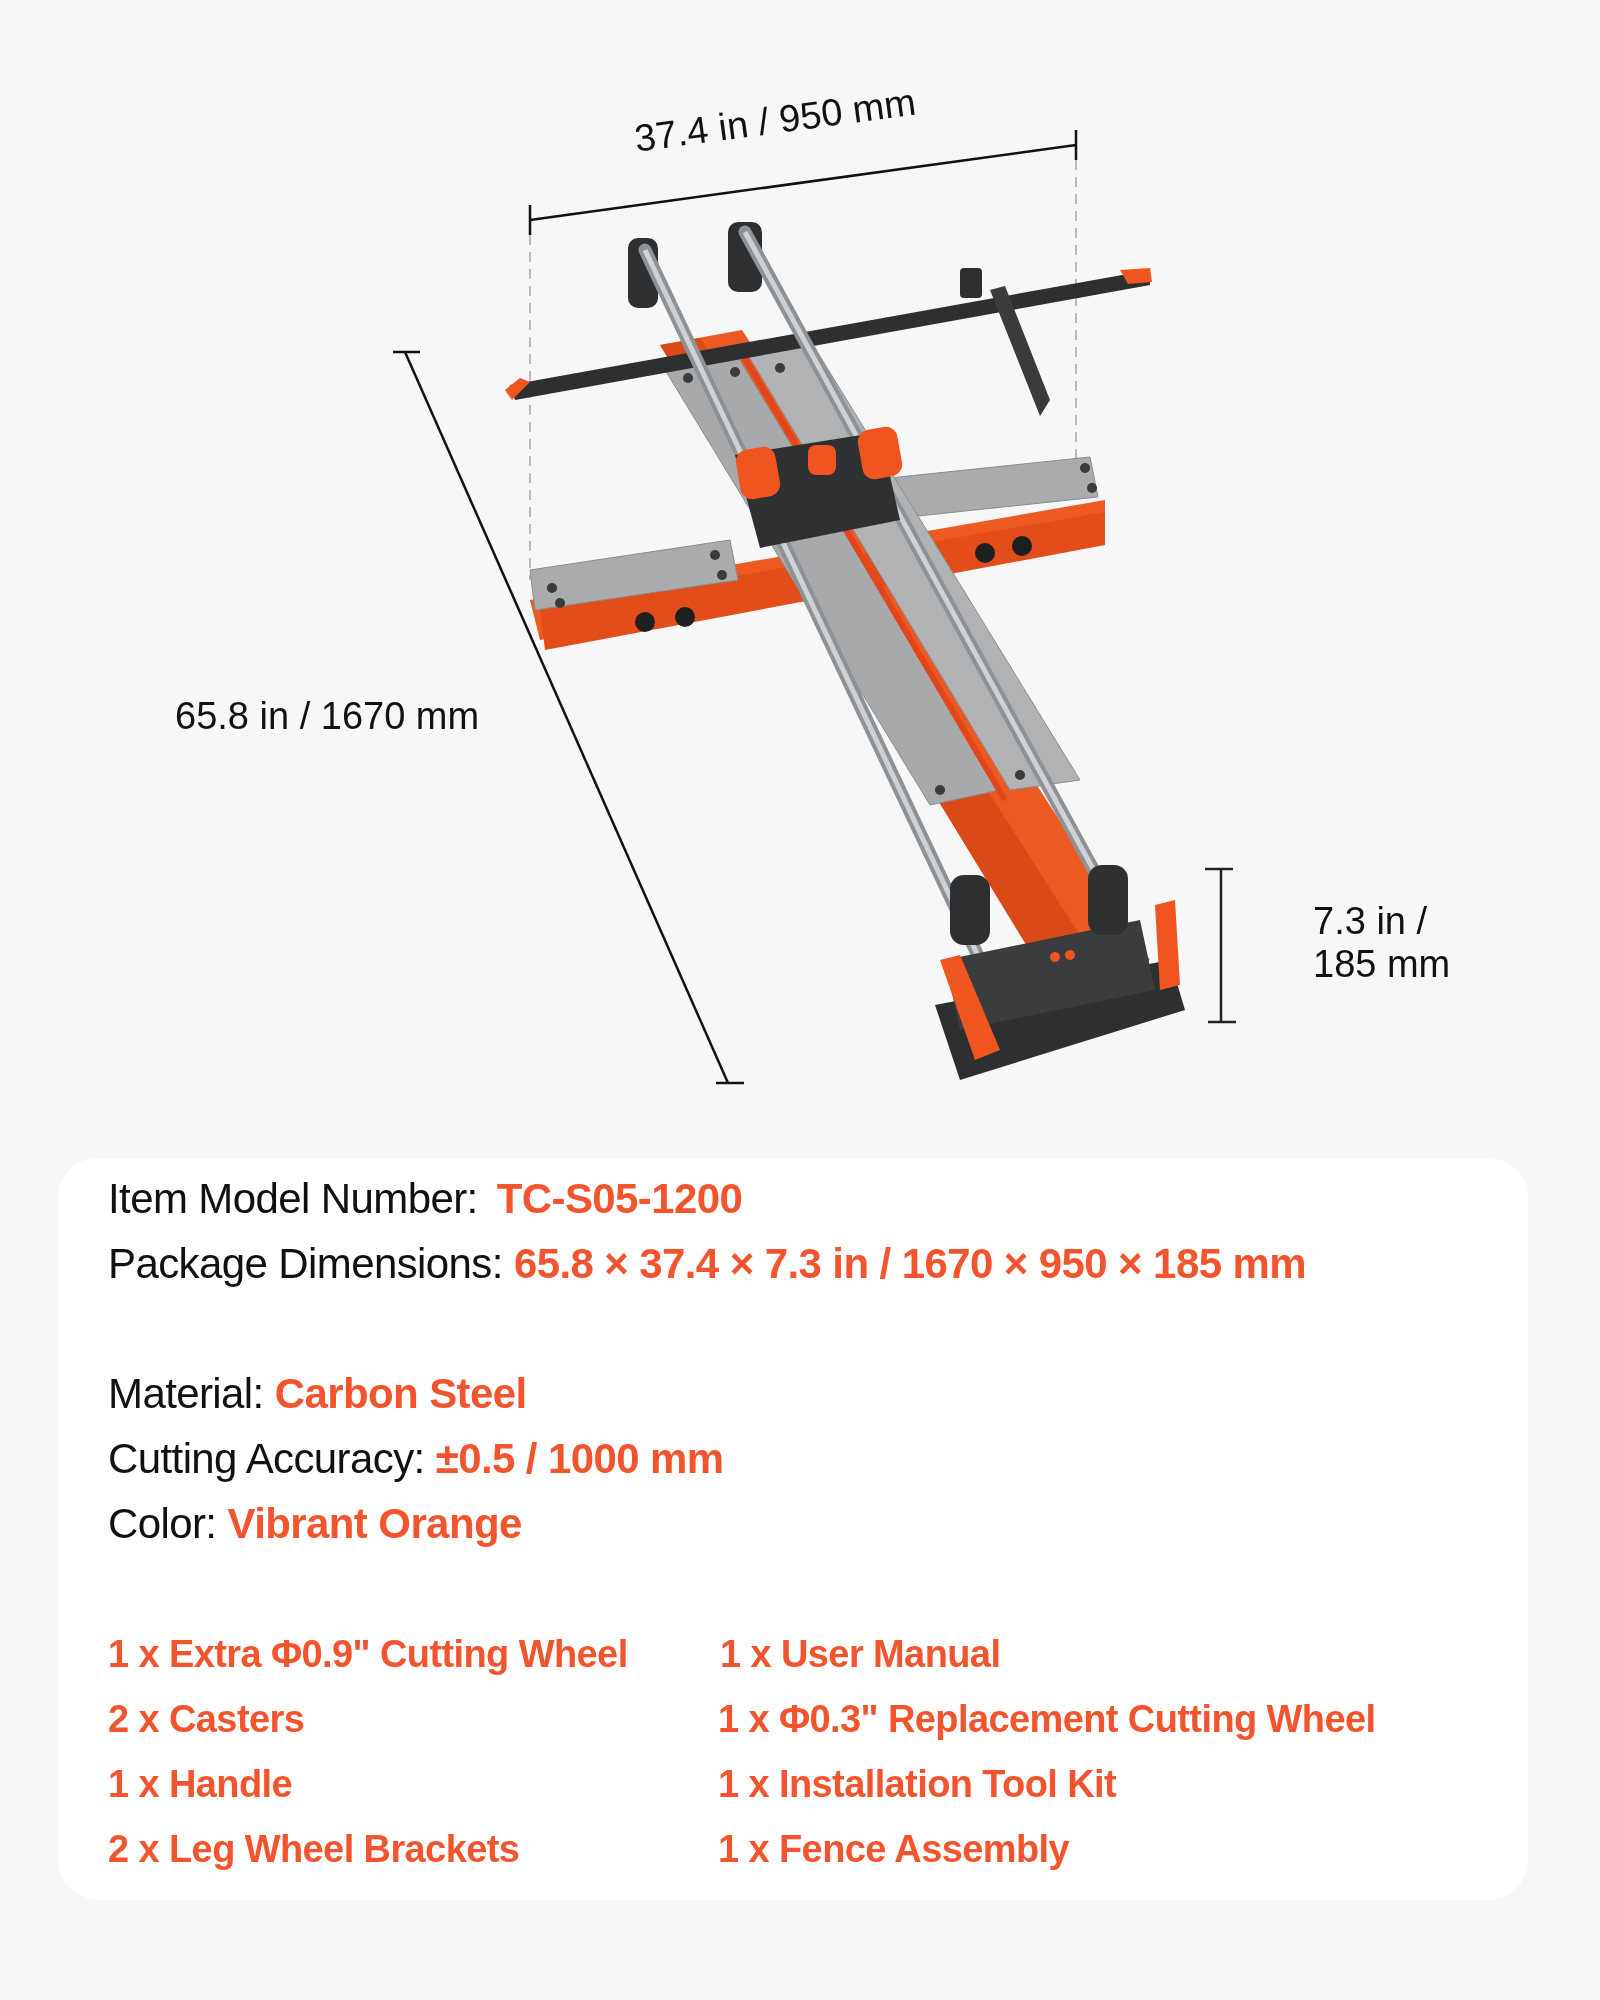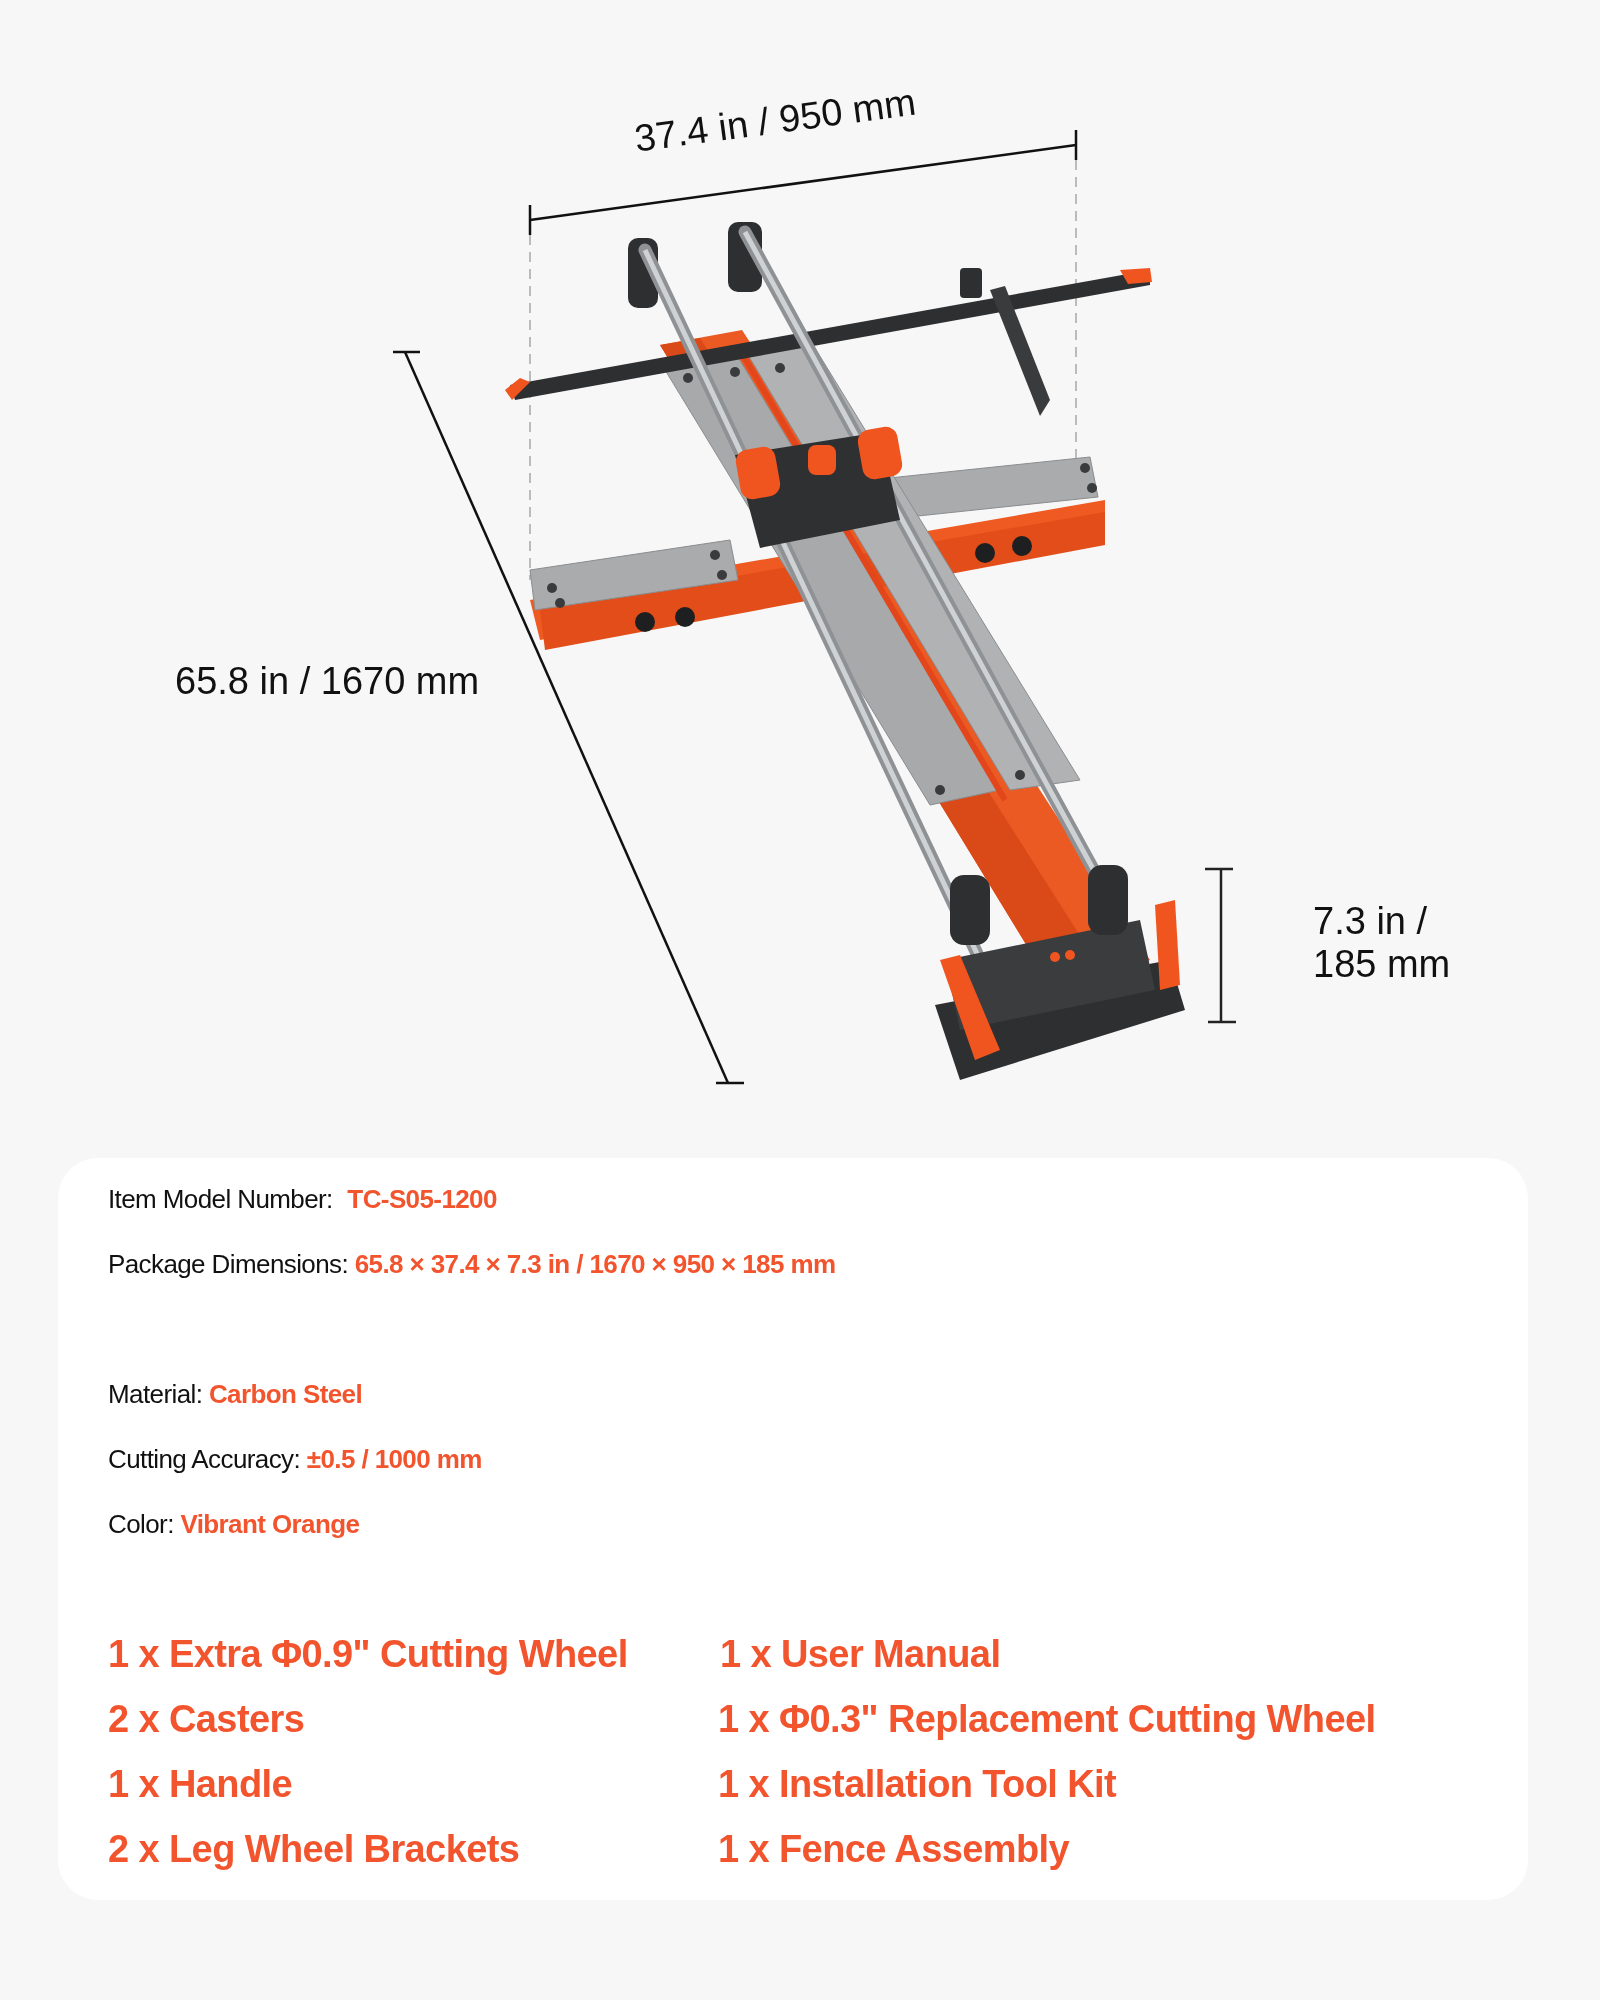--- a/index.html
+++ b/index.html
@@ -9,28 +9,28 @@
     font-family: "Liberation Sans", "DejaVu Sans", sans-serif;
     position: relative;
     color: #111;
   }
   .product-area { position: absolute; left: 0; top: 0; width: 1600px; height: 1140px; }
   .product-svg { position: absolute; left: 0; top: 0; }
   .dim-label {
     position: absolute; font-size: 38px; color: #111; white-space: nowrap; letter-spacing: 0px;
   }
   .dim-width { left: 632px; top: 118px; transform: rotate(-7.6deg); transform-origin: left top; }
-  .dim-length { left: 175px; top: 660px; }
+  .dim-length { left: 175px; top: 695px; }
   .dim-height { left: 1265px; top: 900px; line-height: 43px; margin-left: 48px; }
   .spec-card {
     position: absolute; left: 58px; top: 1158px; width: 1470px; height: 742px;
     background: #ffffff; border-radius: 40px;
   }
   .spec-line {
-    position: absolute; left: 50px; font-size: 26px; white-space: nowrap;
+    position: absolute; left: 50px; font-size: 42px; white-space: nowrap;
     line-height: 46px; letter-spacing: -0.6px;
   }
   .spec-label { color: #111; }
   .spec-value { color: #f2542d; font-weight: bold; }
   .pkg-item {
     position: absolute; font-size: 38px; font-weight: bold; color: #f2542d;
     white-space: nowrap; line-height: 46px; letter-spacing: -0.6px;
   }
   .col1 { left: 50px; }
   .col2 { left: 660px; }

